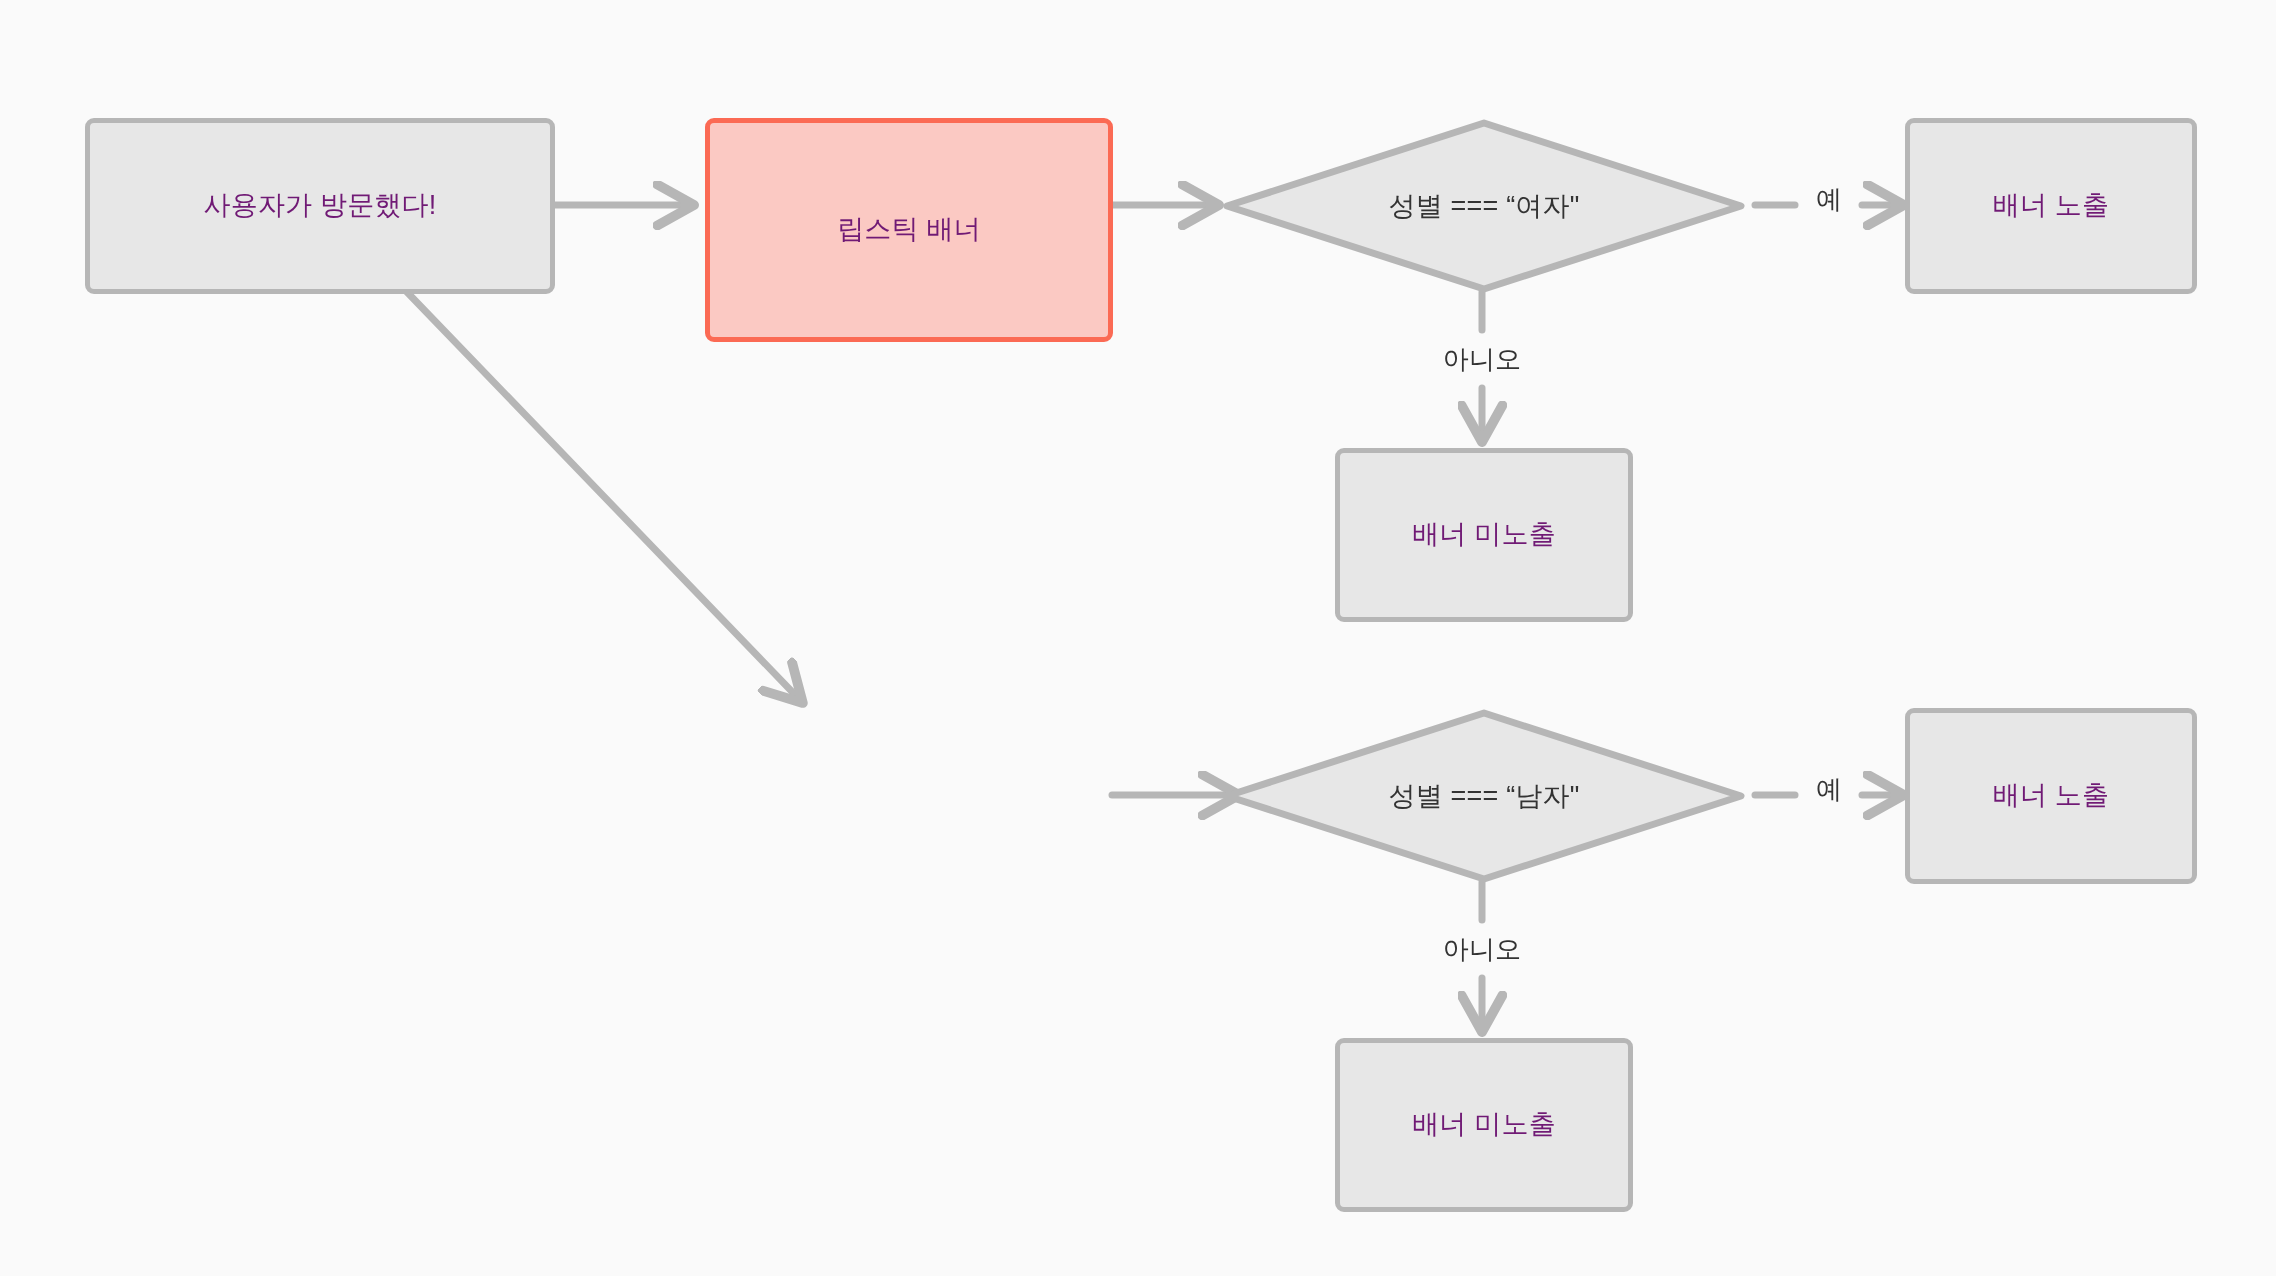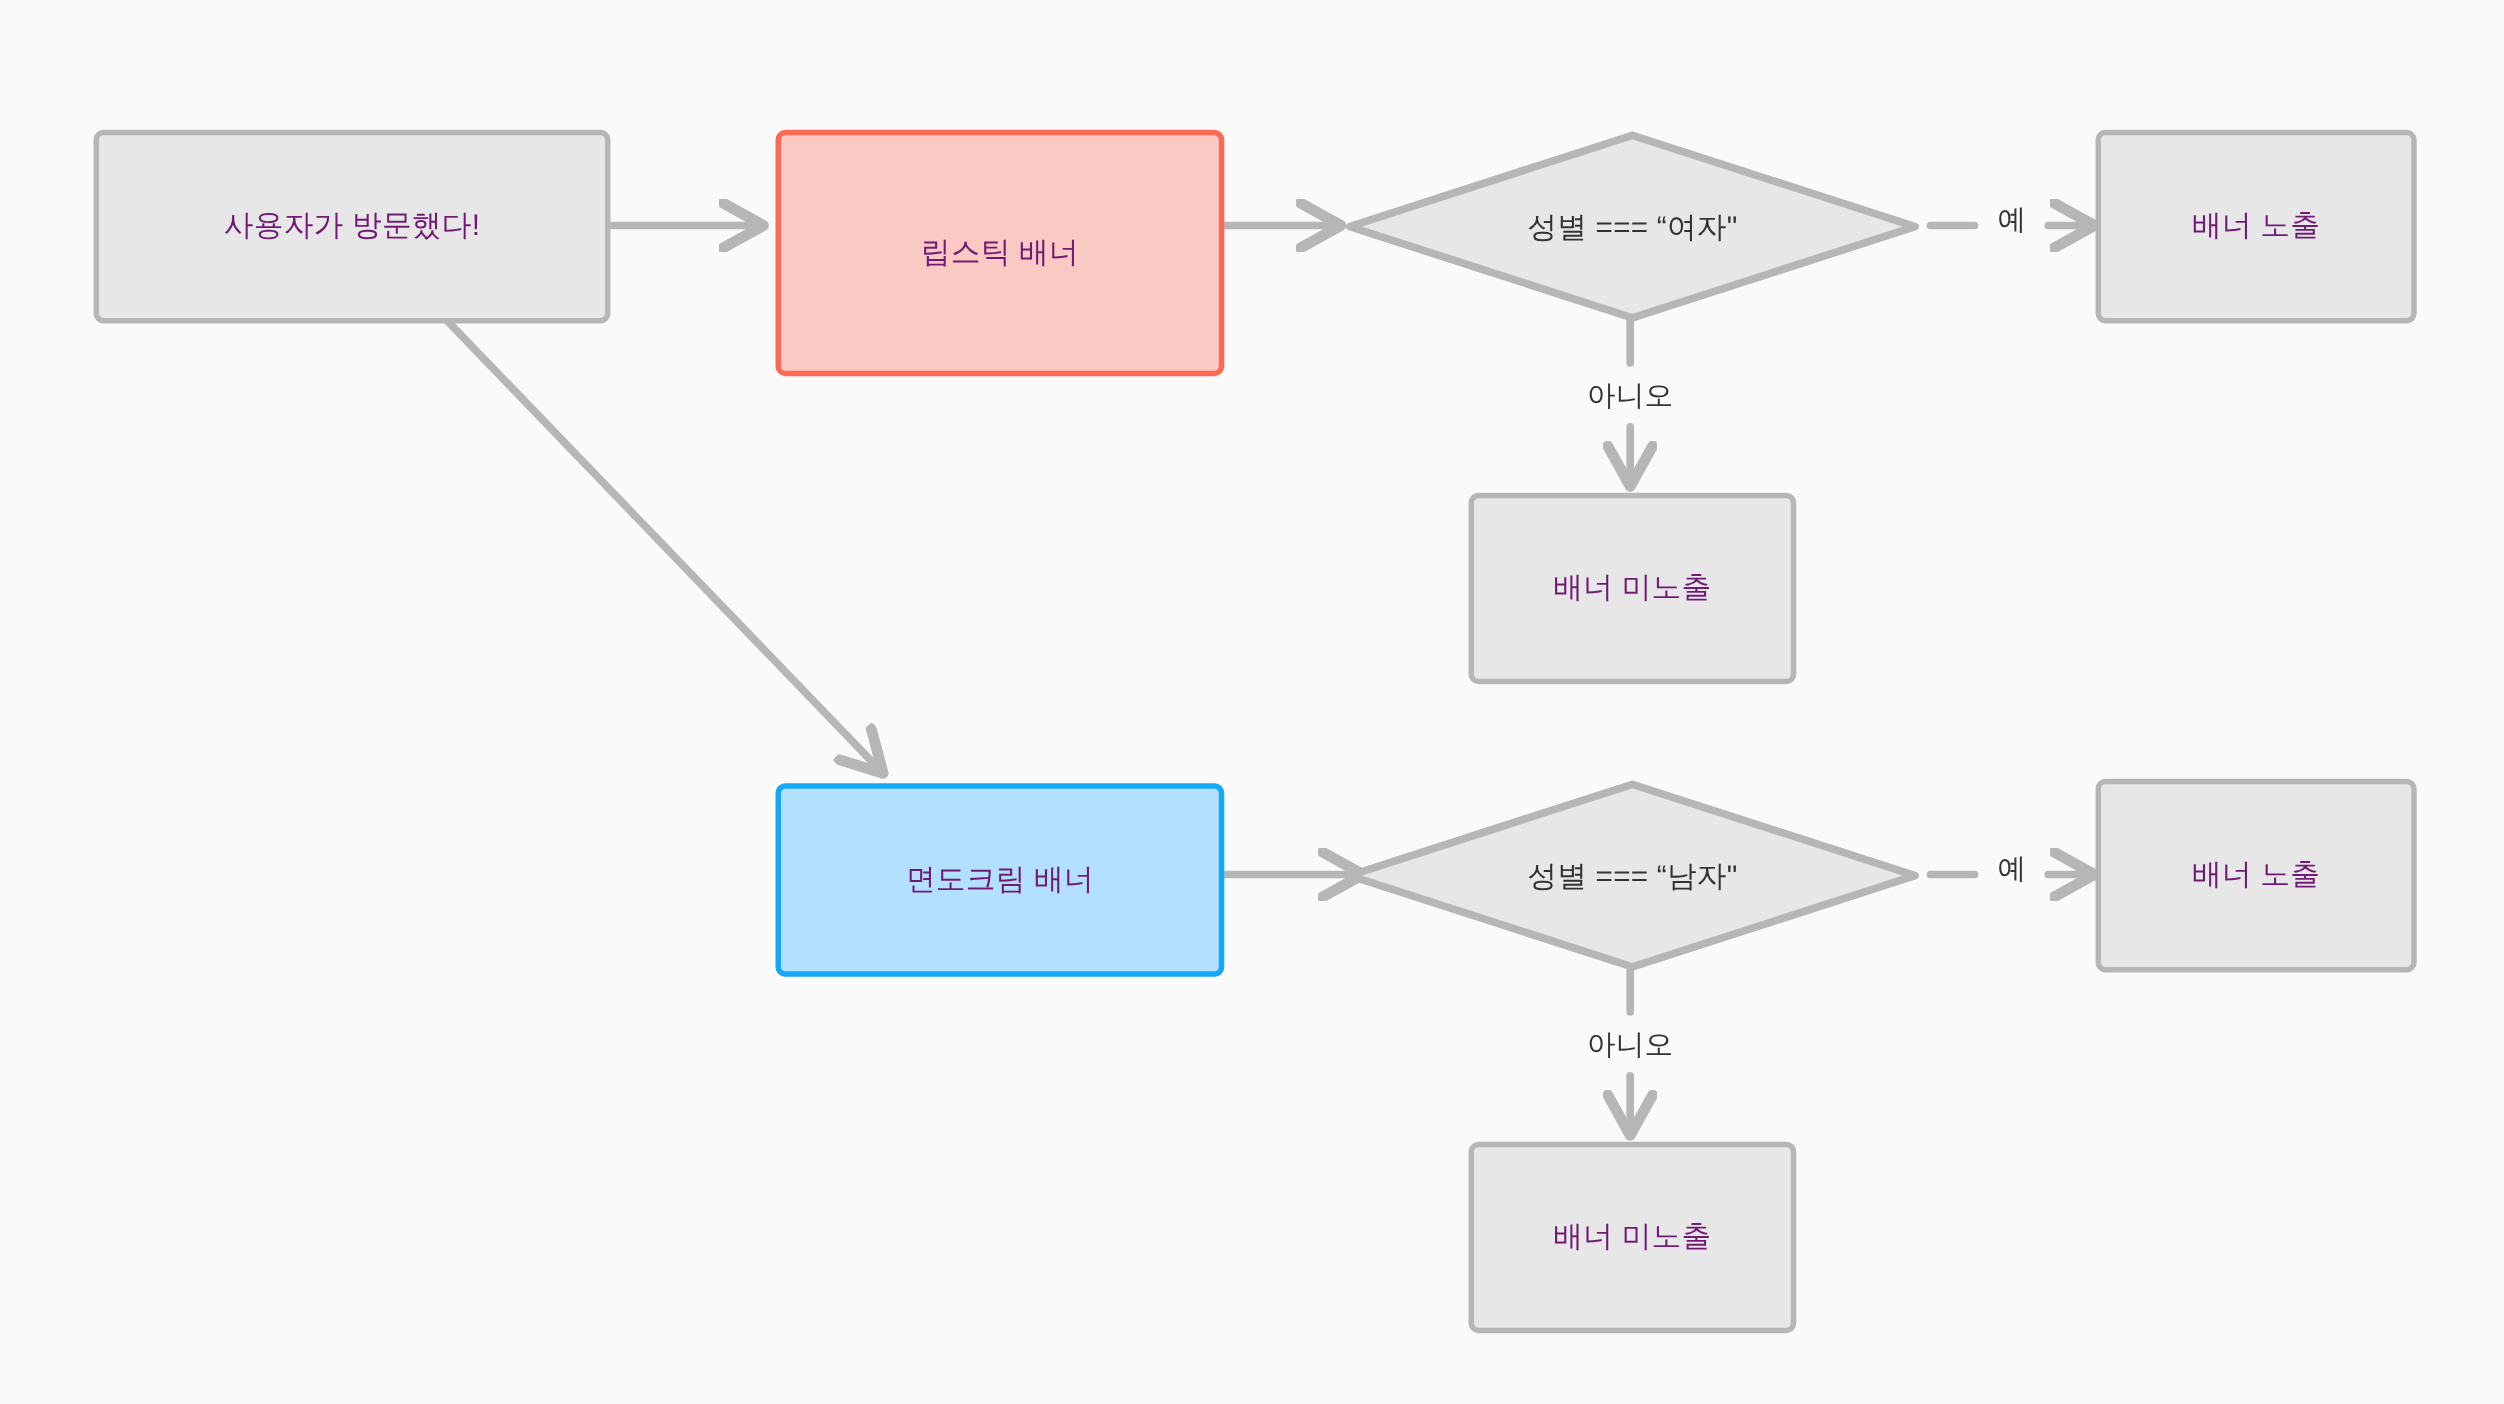--- a/index.html
+++ b/index.html
@@ -162,23 +162,20 @@
   </div>
 
   <div class="edge-label" style="left:1412px; top:342px; width:140px;">
     <span>아니오</span>
   </div>
 
   <div class="node rect gray" style="left:1335px; top:448px; width:298px; height:174px;">
     <span>배너 미노출</span>
   </div>
 
-  <div class="node rect blue" style="left:705px; top:712px; width:408px; height:176px;">
-    <span>면도크림 배너</span>
-  </div>
 
   <div class="diamond-wrap" style="left:1222px; top:708px; width:524px; height:176px;">
     <svg width="524" height="176" viewBox="0 0 524 176">
       <polygon points="262,5 519,88 262,171 5,88" fill="#e7e7e7" stroke="#b6b6b6" stroke-width="7" stroke-linejoin="round"></polygon>
     </svg>
     <div class="diamond-label">성별 === “남자"</div>
   </div>
 
   <div class="edge-label" style="left:1795px; top:772px; width:68px;">
     <span>예</span>

